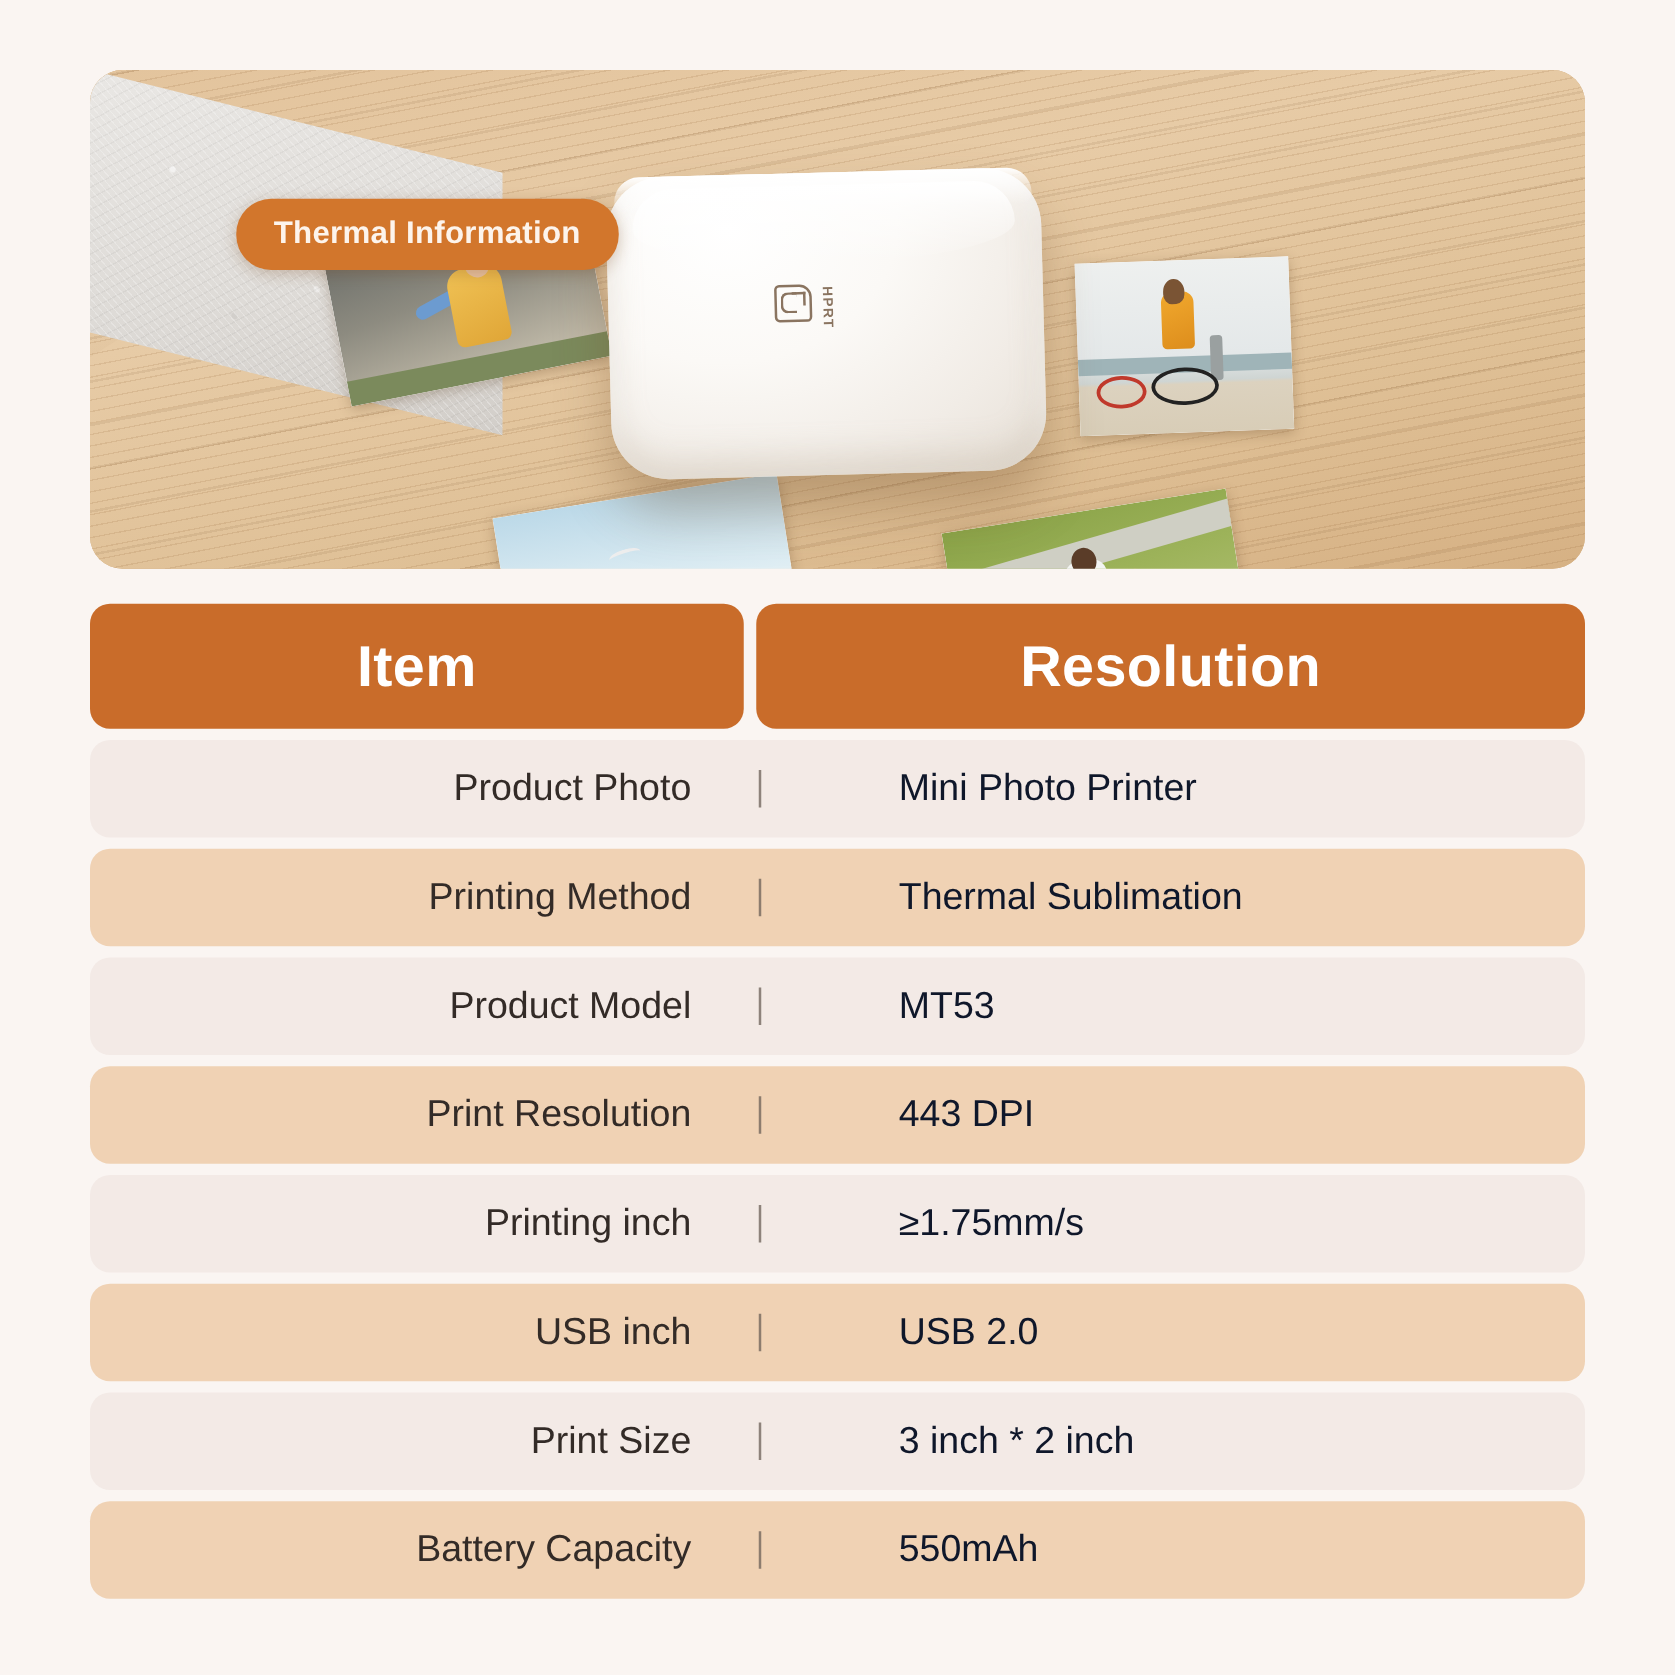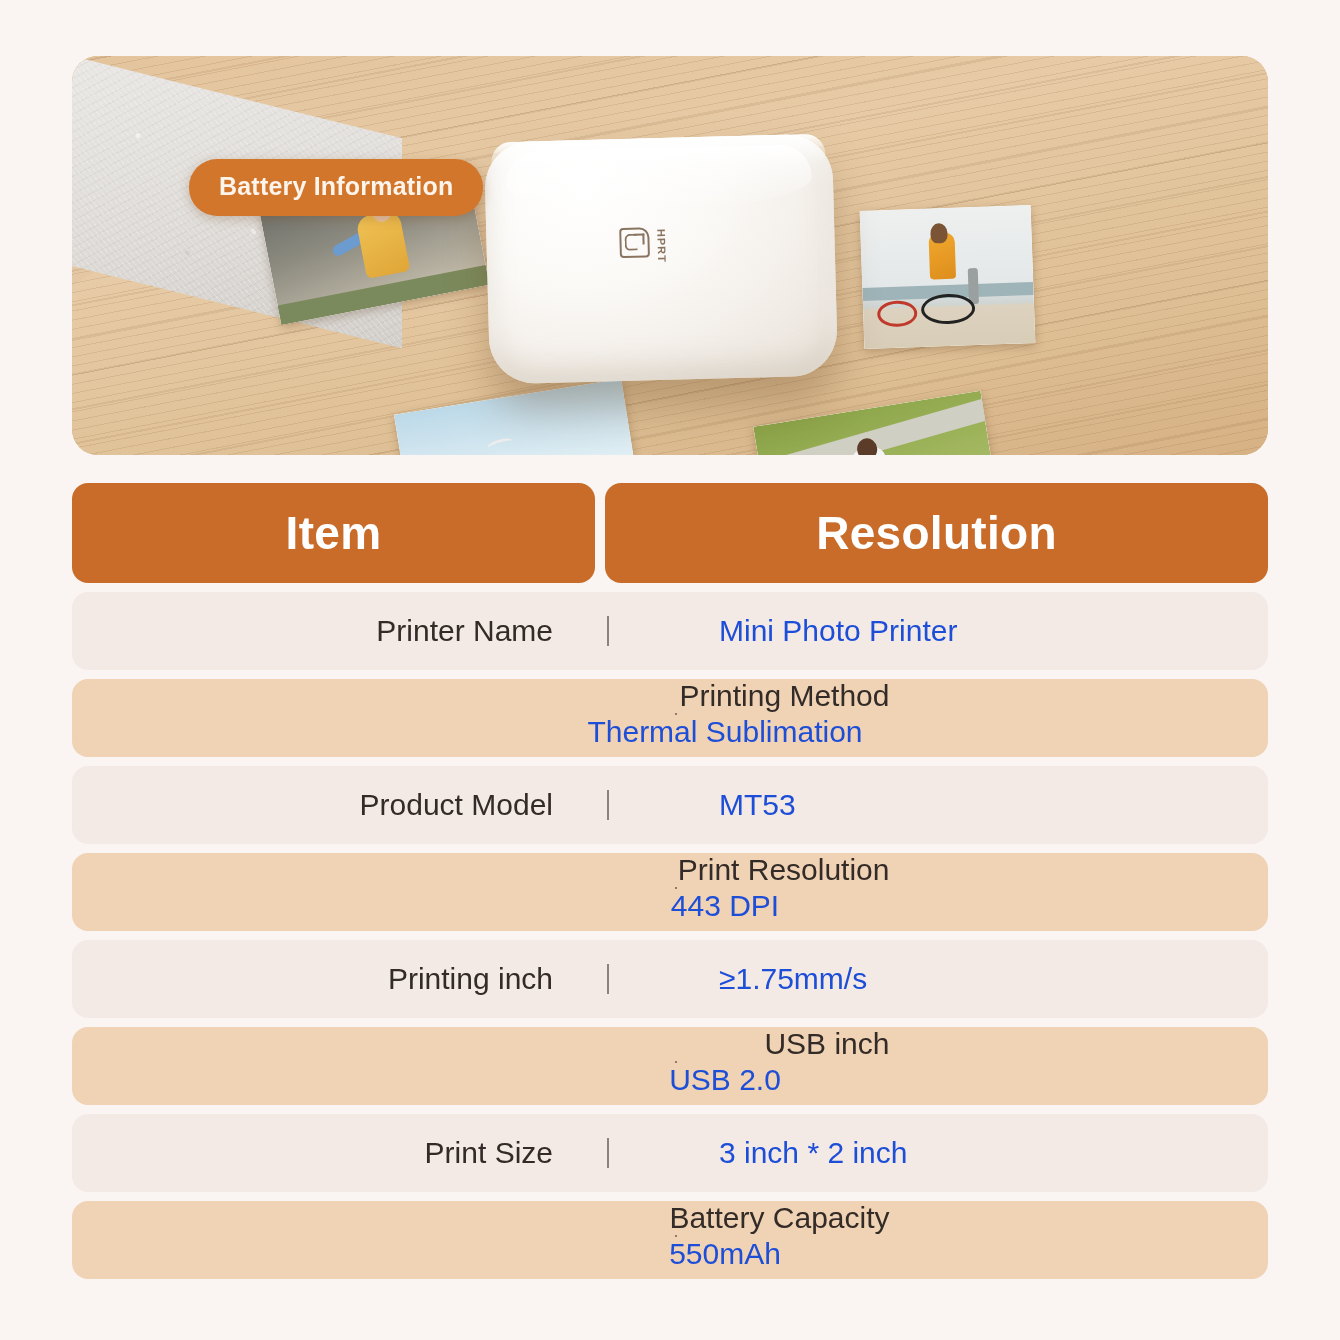--- a/index.html
+++ b/index.html
@@ -188,21 +188,21 @@
   .th-params { flex: 1; }
 
   .row {
     display:flex;
     align-items:center;
     height: 78px;
     border-radius: 16px;
     margin-top: 9px;
   }
   .row.light { background:#f3eae6; }
-  .row.peach { background:#f0d2b4;flex-direction:column; }
+  .row.peach { background:#f0d2b4; }
 
   .cell-label {
     width: 523px;
     text-align: right;
     padding-right: 42px;
     font-size: 30px;
     color:#332b27;
     white-space: nowrap;
   }
   .divider {
@@ -210,21 +210,21 @@
     height: 30px;
     background:#6b5f57;
     opacity:.75;
     margin-left: 12px;
     flex: 0 0 2px;
   }
   .cell-value {
     flex: 1;
     padding-left: 110px;
     font-size: 30px;
-    color:#1d4ed8;
+    color:#0f172a;
     white-space: nowrap;
   }
 </style>
 </head>
 <body>
 
 <div class="page">
 
   <div class="hero">
     <div class="desk"></div>
@@ -267,31 +267,31 @@
 
     <div class="printer">
       <div class="lip"></div>
       <div class="gloss"></div>
       <div class="brand">
         <div class="mark"></div>
         <div class="txt">HPRT</div>
       </div>
     </div>
 
-    <div class="badge">Battery Information</div>
+    <div class="badge">Thermal Information</div>
   </div>
 
   <div class="table">
     <div class="thead">
       <div class="th th-item">Item</div>
       <div class="th th-params">Resolution</div>
     </div>
     <div id="rows-container">
         <div class="row light">
-          <div class="cell-label">Printer Name</div>
+          <div class="cell-label">Product Photo</div>
           <div class="divider"></div>
           <div class="cell-value">Mini Photo Printer</div>
         </div>
         <div class="row peach">
           <div class="cell-label">Printing Method</div>
           <div class="divider"></div>
           <div class="cell-value">Thermal Sublimation</div>
         </div>
         <div class="row light">
           <div class="cell-label">Product Model</div>

